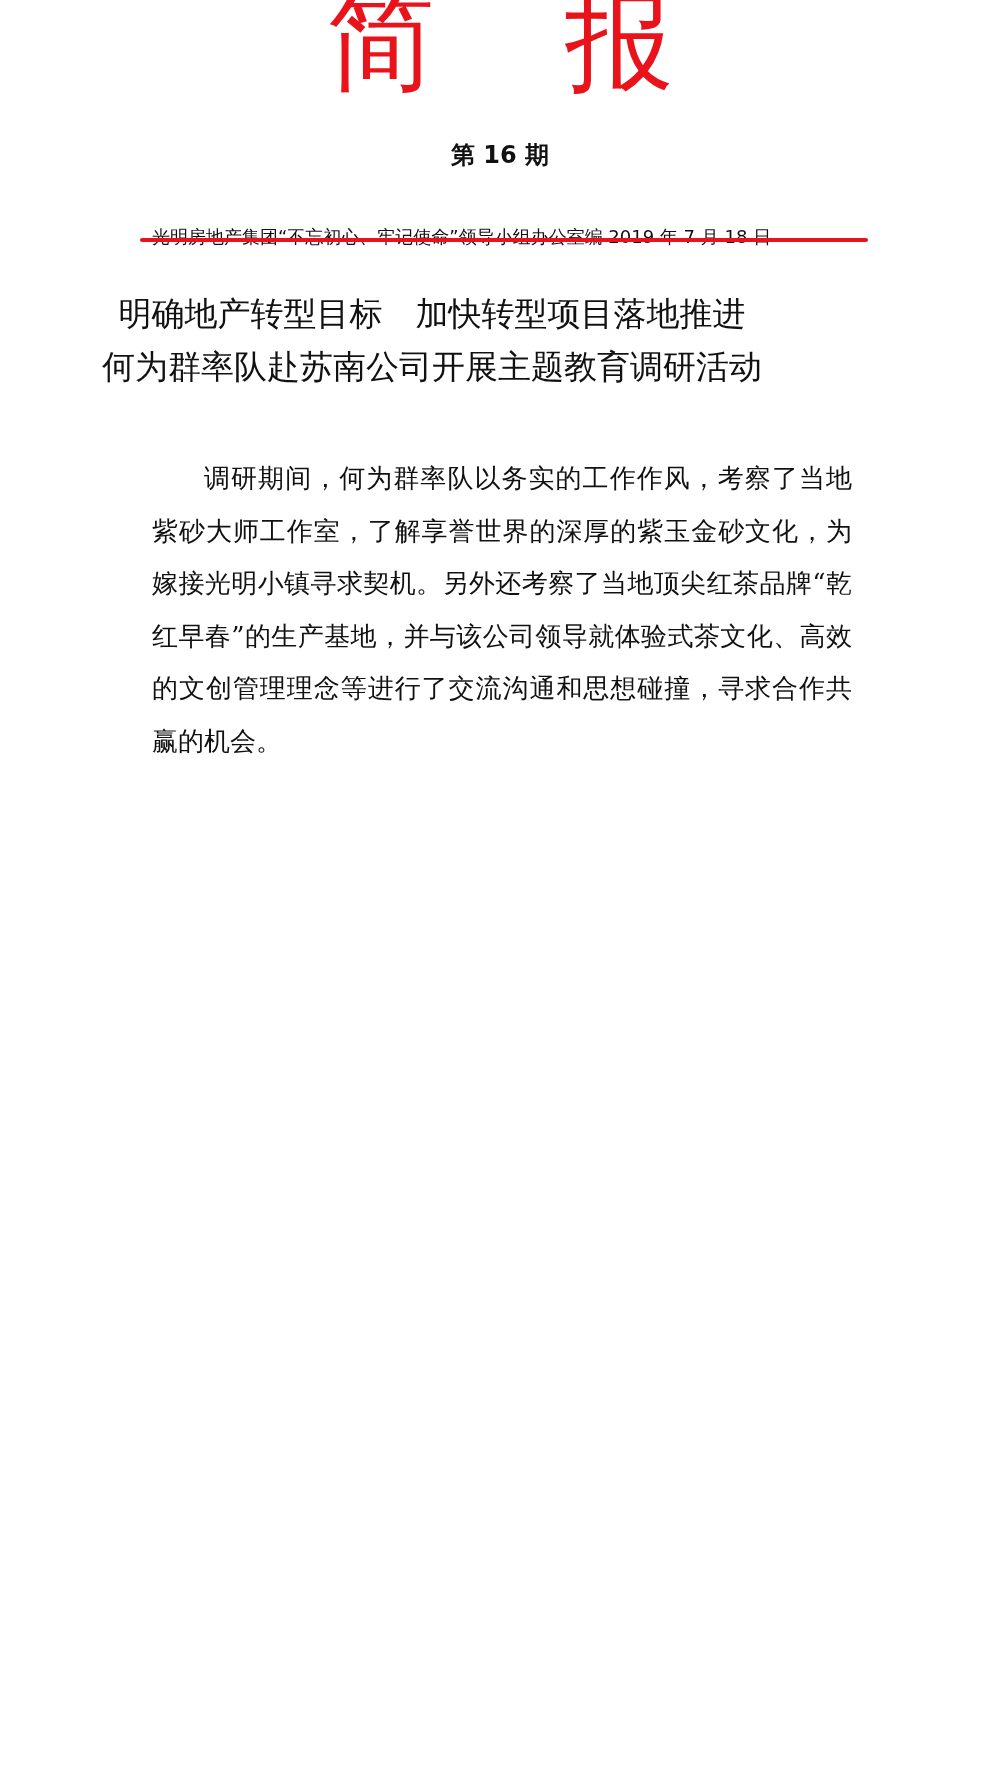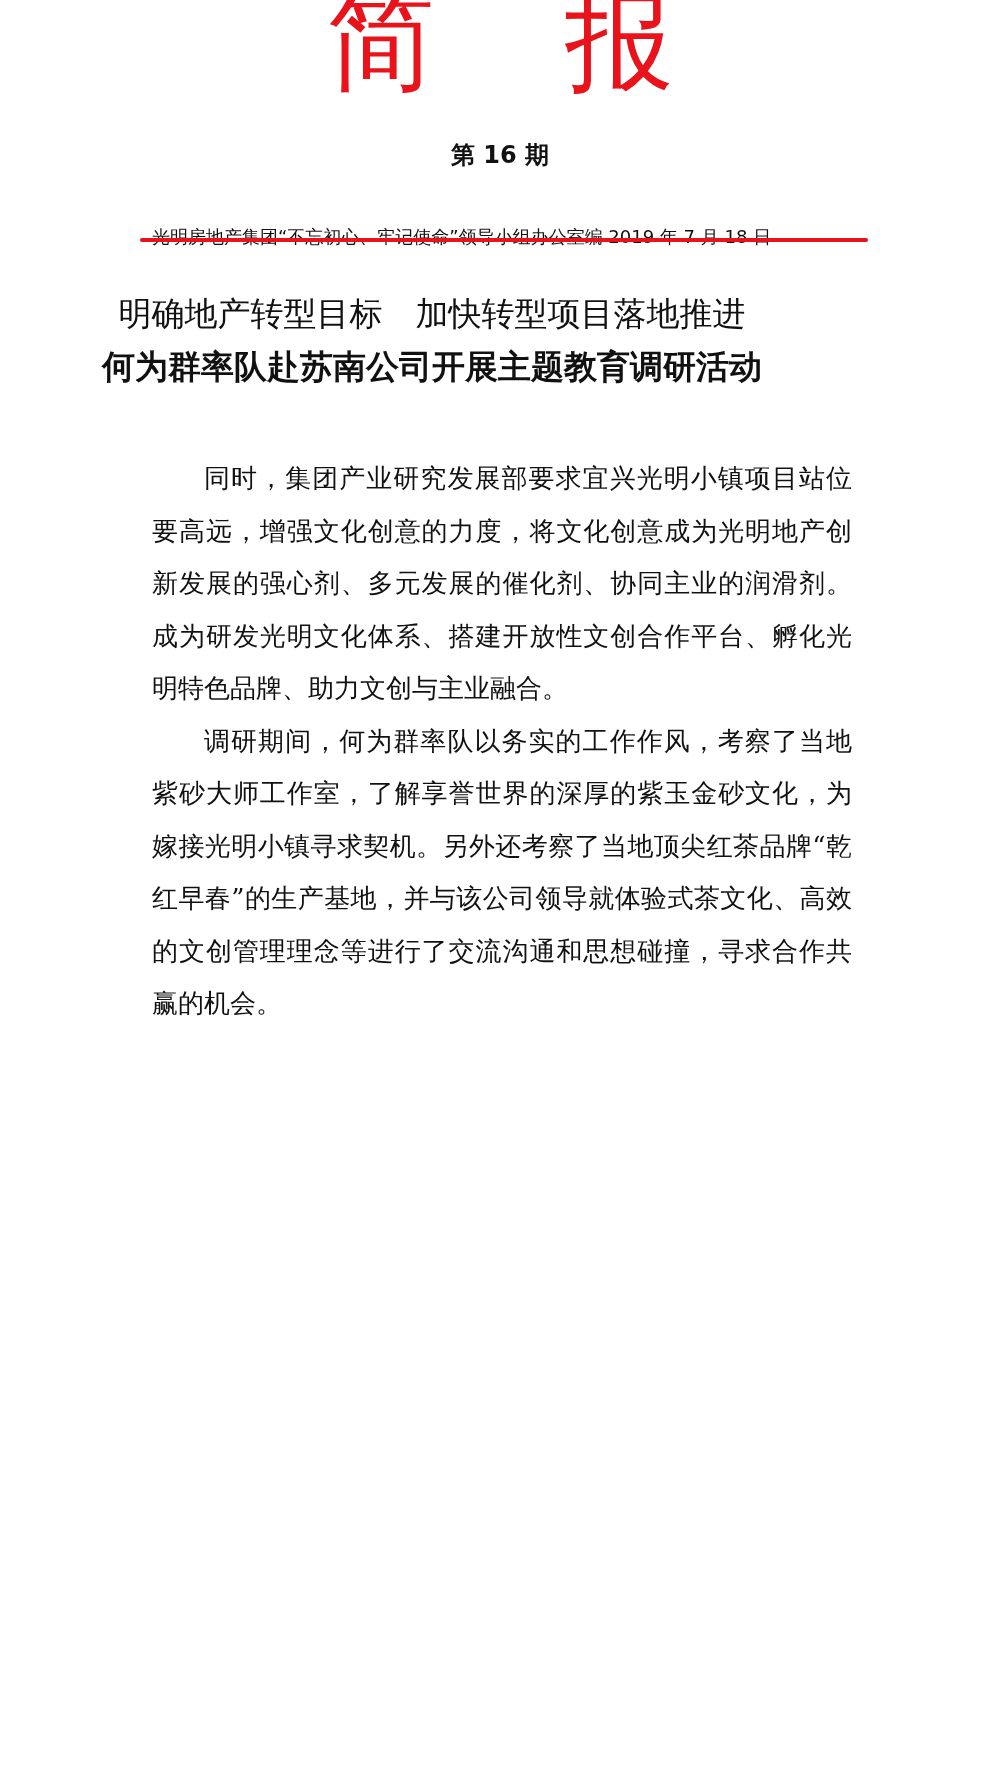--- a/index.html
+++ b/index.html
@@ -20,21 +20,21 @@
       font-family: "DejaVu Sans", sans-serif; font-size: 18px; line-height: 24px; white-space: nowrap; margin-top: 13px;
     }
     .redline {
       position: absolute; left: 140px; top: 238px; width: 728px; height: 4px; background: #e8131b; border-radius: 2px;
     }
     .headline {
       position: absolute; left: 0; width: 864px; text-align: center;
       font-family: "DejaVu Sans", sans-serif; font-size: 33px; line-height: 44px; white-space: nowrap;
     }
     .h1 { top: 292px; }
-    .h2 { top: 345px; font-weight: bold; }
+    .h2 { top: 345px; }
     .body {
       position: absolute; left: 152px; top: 452px; width: 700px;
       font-family: "DejaVu Serif", serif; font-size: 26px; line-height: 52.5px;
       text-align: justify;
     }
     .body p { margin: 0; text-indent: 2em; }
   </style>
 </head>
 <body>
 
@@ -45,15 +45,14 @@
 <div class="issue">第 16 期</div>
 
 <div class="publisher">光明房地产集团“不忘初心、牢记使命”领导小组办公室编  2019 年 7 月 18 日</div>
 
 <div class="redline"></div>
 
 <div class="headline h1">明确地产转型目标　加快转型项目落地推进</div>
 <div class="headline h2">何为群率队赴苏南公司开展主题教育调研活动</div>
 
 <div class="body">
-  <p>同时，集团产业研究发展部要求宜兴光明小镇项目站位要高远，增强文化创意的力度，将文化创意成为光明地产创新发展的强心剂、多元发展的催化剂、协同主业的润滑剂。成为研发光明文化体系、搭建开放性文创合作平台、孵化光明特色品牌、助力文创与主业融合。</p>
   <p>调研期间，何为群率队以务实的工作作风，考察了当地紫砂大师工作室，了解享誉世界的深厚的紫玉金砂文化，为嫁接光明小镇寻求契机。另外还考察了当地顶尖红茶品牌“乾红早春”的生产基地，并与该公司领导就体验式茶文化、高效的文创管理理念等进行了交流沟通和思想碰撞，寻求合作共赢的机会。</p>
 </div>
 
 </body></html>

